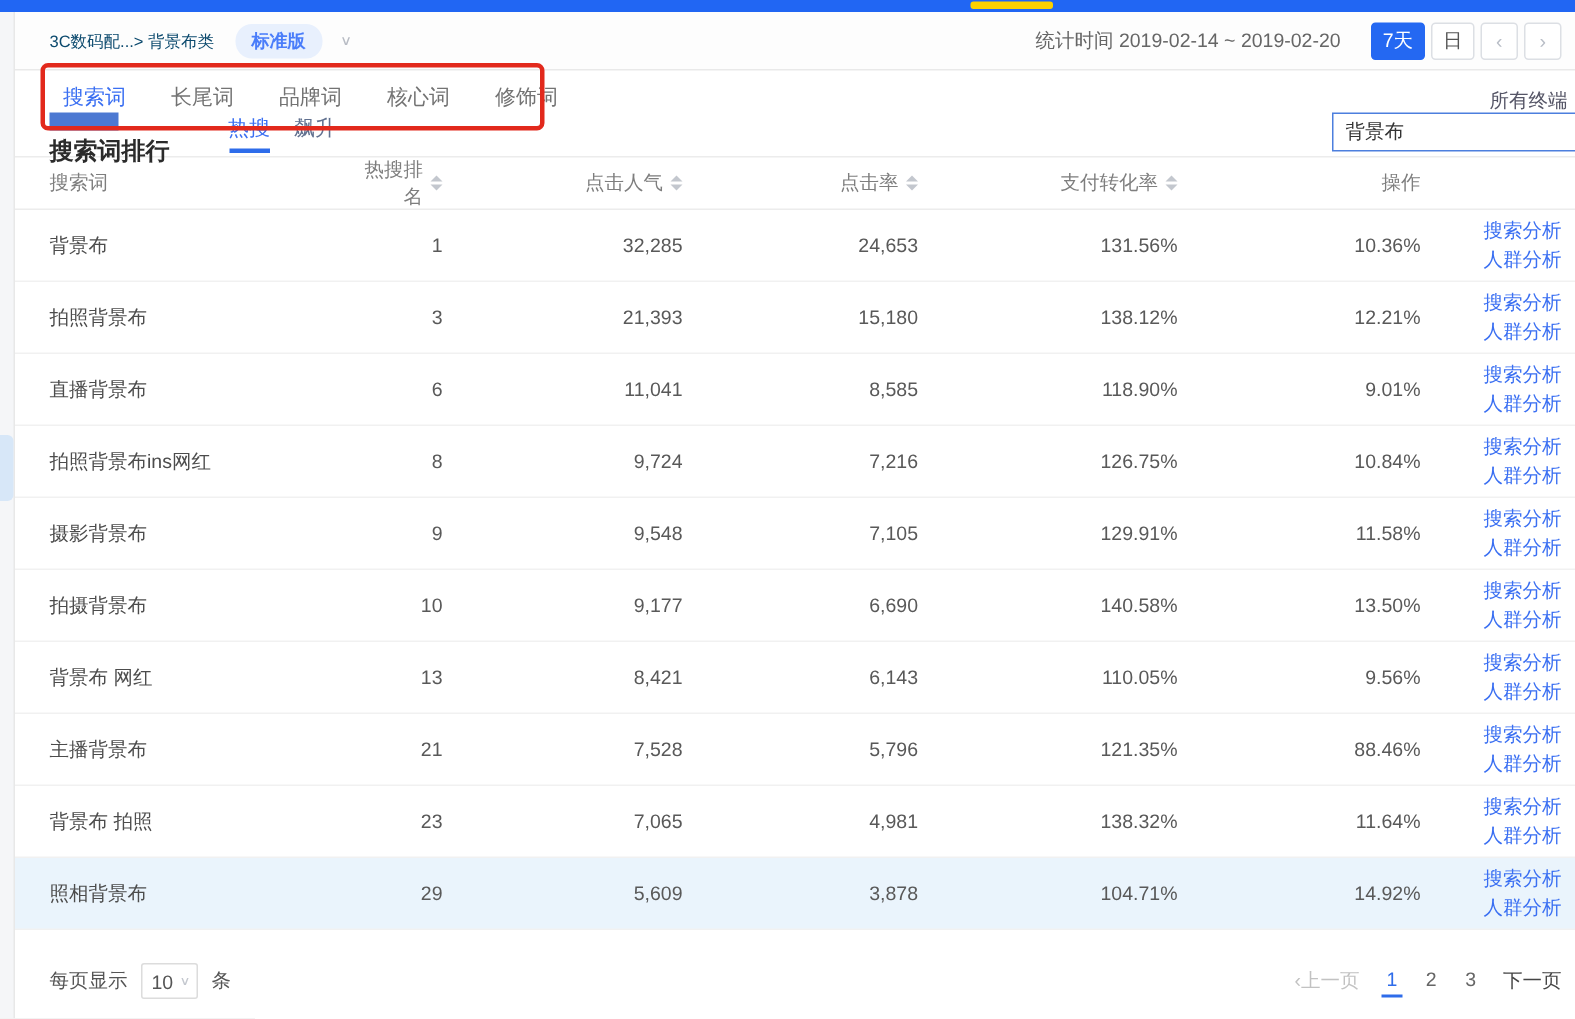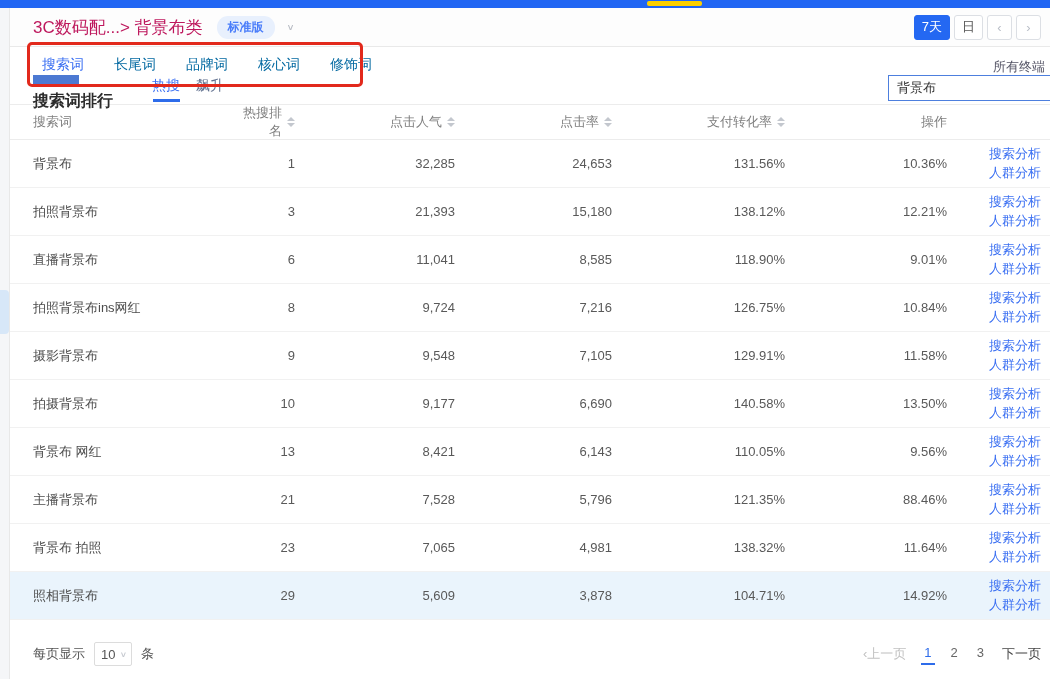--- a/index.html
+++ b/index.html
@@ -11,32 +11,32 @@
     color:#333; font-size:13px;
   }
   
   .topbar { position:absolute; left:0; top:0; width:100%; height:8px; background:#2166f3; }
   .topbar-tab { position:absolute; left:647px; top:1px; width:55px; height:5px; border-radius:2px; background:#fcd000; }
   
   .left-strip { position:absolute; left:0; top:8px; bottom:0; width:10px; background:#f5f6f8; border-right:1px solid #e8e8e8; }
   .left-strip-handle { position:absolute; left:0; top:282px; width:9px; height:44px; background:#d7e7f8; border-radius:0 4px 4px 0; }
   
   .header-bar { position:absolute; left:10px; right:0; top:8px; height:38px; display:flex; align-items:center; padding:0 9px 0 23px; background:#fdfdfd; }
-  .crumb { color:#be185d; font-size:17px;text-align:right; }
+  .crumb { color:#0c4a6e; font-size:11px;text-align:right; }
   .badge { margin-left:14px; background:#e8f0fd; color:#4a7dfa; font-size:12px; padding:3px 11px; border-radius:11px;font-weight:bold; }
   .badge-caret { margin-left:12px; color:#b8bcc4; font-size:11px; transform:scaleY(.8); display:inline-block; }
   .header-spacer { flex:1; }
   .stat-time { color:#666; font-size:13px; margin-right:16px; }
   .btn { height:25px; min-width:25px; display:inline-flex; align-items:center; justify-content:center; border:1px solid #dcdfe4; background:#fff; border-radius:3px; font-size:13px; color:#555; margin-left:4px; padding:0 7px; cursor:pointer; }
   .btn.primary { background:#2468f2; border-color:#2468f2; color:#fff; }
   .btn.ghost { color:#b9bec7; }
   .divider { position:absolute; left:10px; right:0; top:46px; height:1px; background:#e9e9e9; }
   
   .word-tabs { position:absolute; left:42px; top:56px; display:flex; gap:30px; font-size:14px; }
-  .word-tab { color:#0369a1; cursor:pointer; }
+  .word-tab { color:#737373; cursor:pointer; }
   .word-tab.active { color:#3a6ff2; }
   .terminal { position:absolute; right:-7px; top:58px; color:#556; font-size:13px; display:flex; align-items:center; gap:4px; }
   .terminal .caret { color:#9aa0aa; font-size:11px; }
   
   .red-box { position:absolute; left:27px; top:42px; width:336px; height:45px; border:3px solid #e2291c; border-radius:5px; z-index:12; pointer-events:none; }
   
   .section-title { position:absolute; left:33px; top:91px; font-size:16px; font-weight:bold; color:#2b2b2b; z-index:2; }
   .sel-rect { position:absolute; left:33px; top:75px; width:46px; height:12px; background:#3366cc; opacity:.88; z-index:3; }
   .subtabs { position:absolute; left:152px; top:77px; display:flex; gap:16px; font-size:14px; z-index:2; }
   .subtab { color:#60708f; cursor:pointer; }
@@ -93,20 +93,21 @@
 
   <div class="left-strip">
     <div class="left-strip-handle"></div>
   </div>
 
   <div class="header-bar">
     <span class="crumb">3C数码配...&gt; 背景布类</span>
     <span class="badge">标准版</span>
     <span class="badge-caret">∨</span>
     <span class="header-spacer"></span>
+    <span class="stat-time">统计时间 2019-02-14 ~ 2019-02-20</span>
     <button class="btn primary">7天</button>
     <button class="btn">日</button>
     <button class="btn ghost">‹</button>
     <button class="btn ghost">›</button>
   </div>
   <div class="divider"></div>
 
   <div class="word-tabs">
 
   <span class="word-tab active">搜索词</span>

